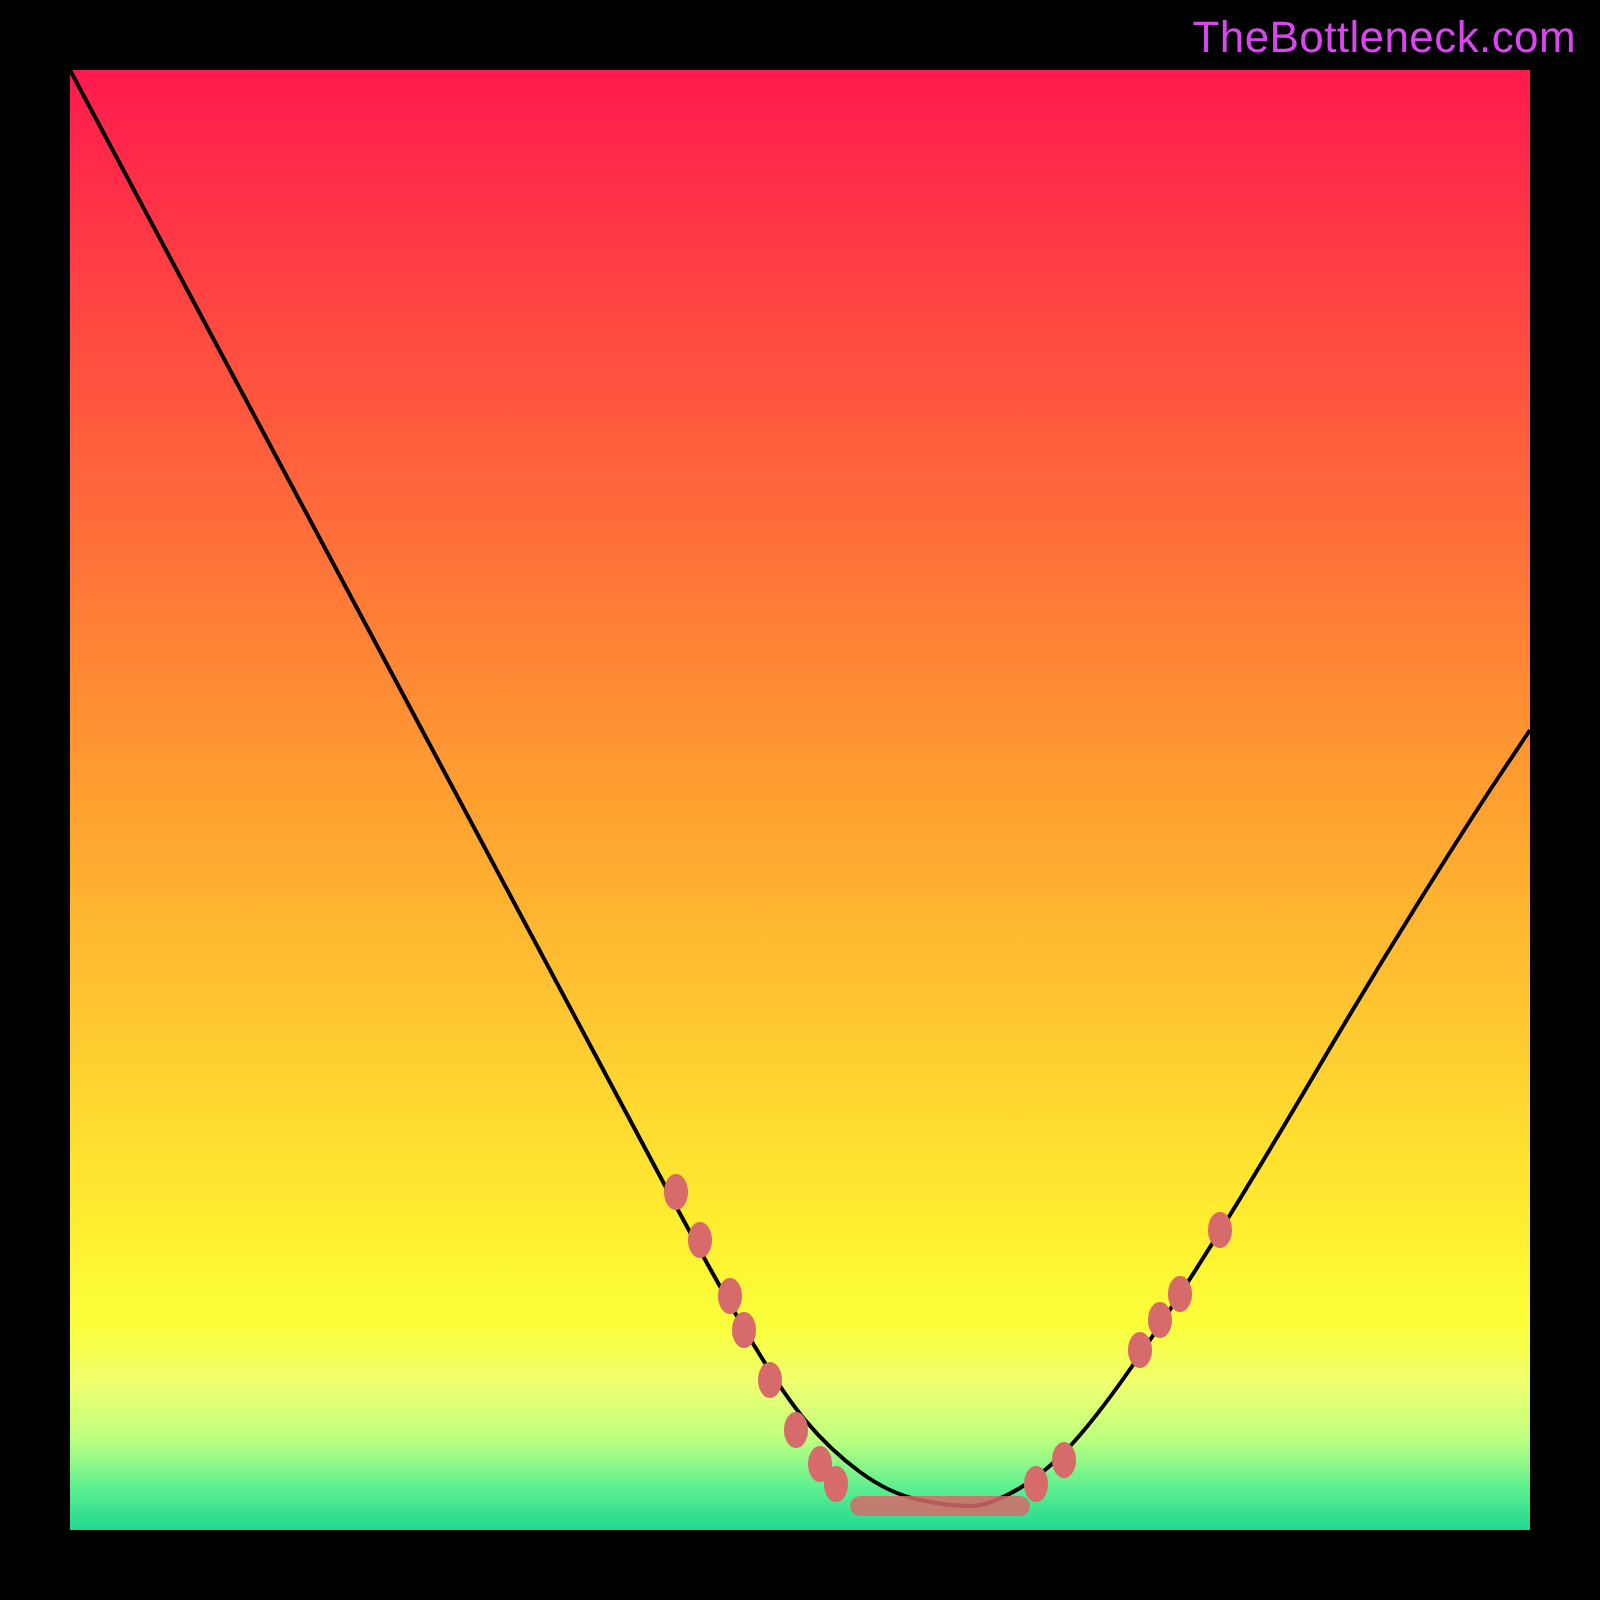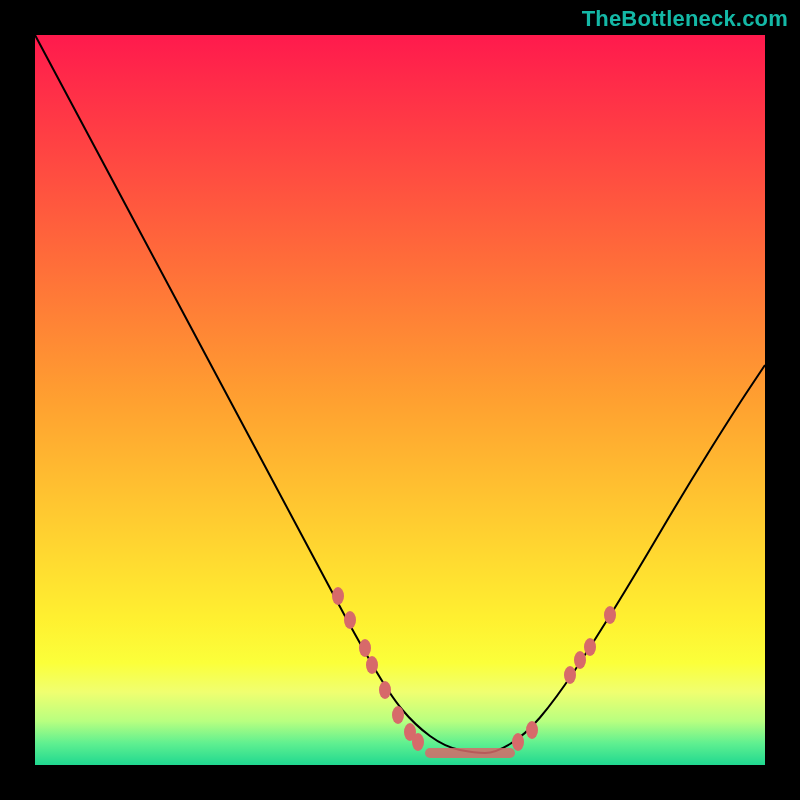--- a/index.html
+++ b/index.html
@@ -35,23 +35,23 @@
       #f0ff70 90%,
       #b8ff80 94%,
       #60f090 97%,
       #20d890 100%
     );
   }
   .watermark {
     position: absolute;
     top: 6px;
     right: 12px;
-    color: #14b8a6;
+    color: #d946ef;
     font-size: 22px;
-    font-weight: 700;
+    font-weight: 400;
     letter-spacing: 0.2px;
     user-select: none;
   }
   svg.curve {
     position: absolute;
     left: 0; top: 0;
     width: 730px; height: 730px;
     overflow: visible;
   }
   .curve-path {

